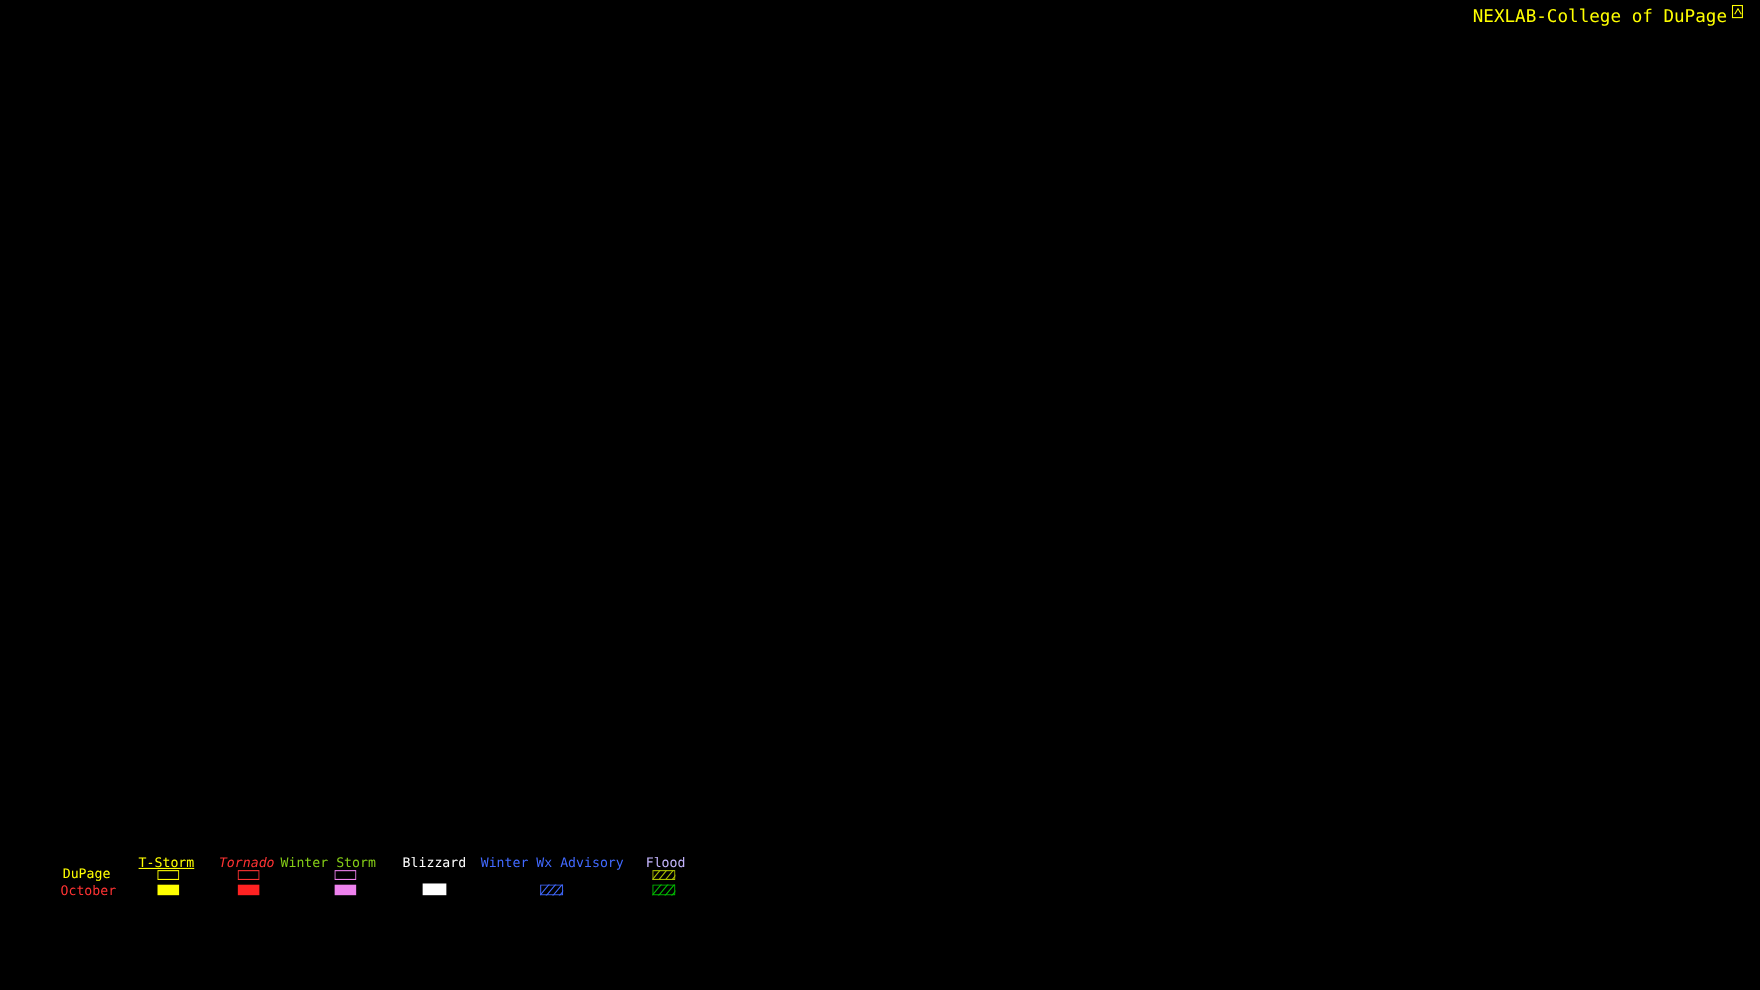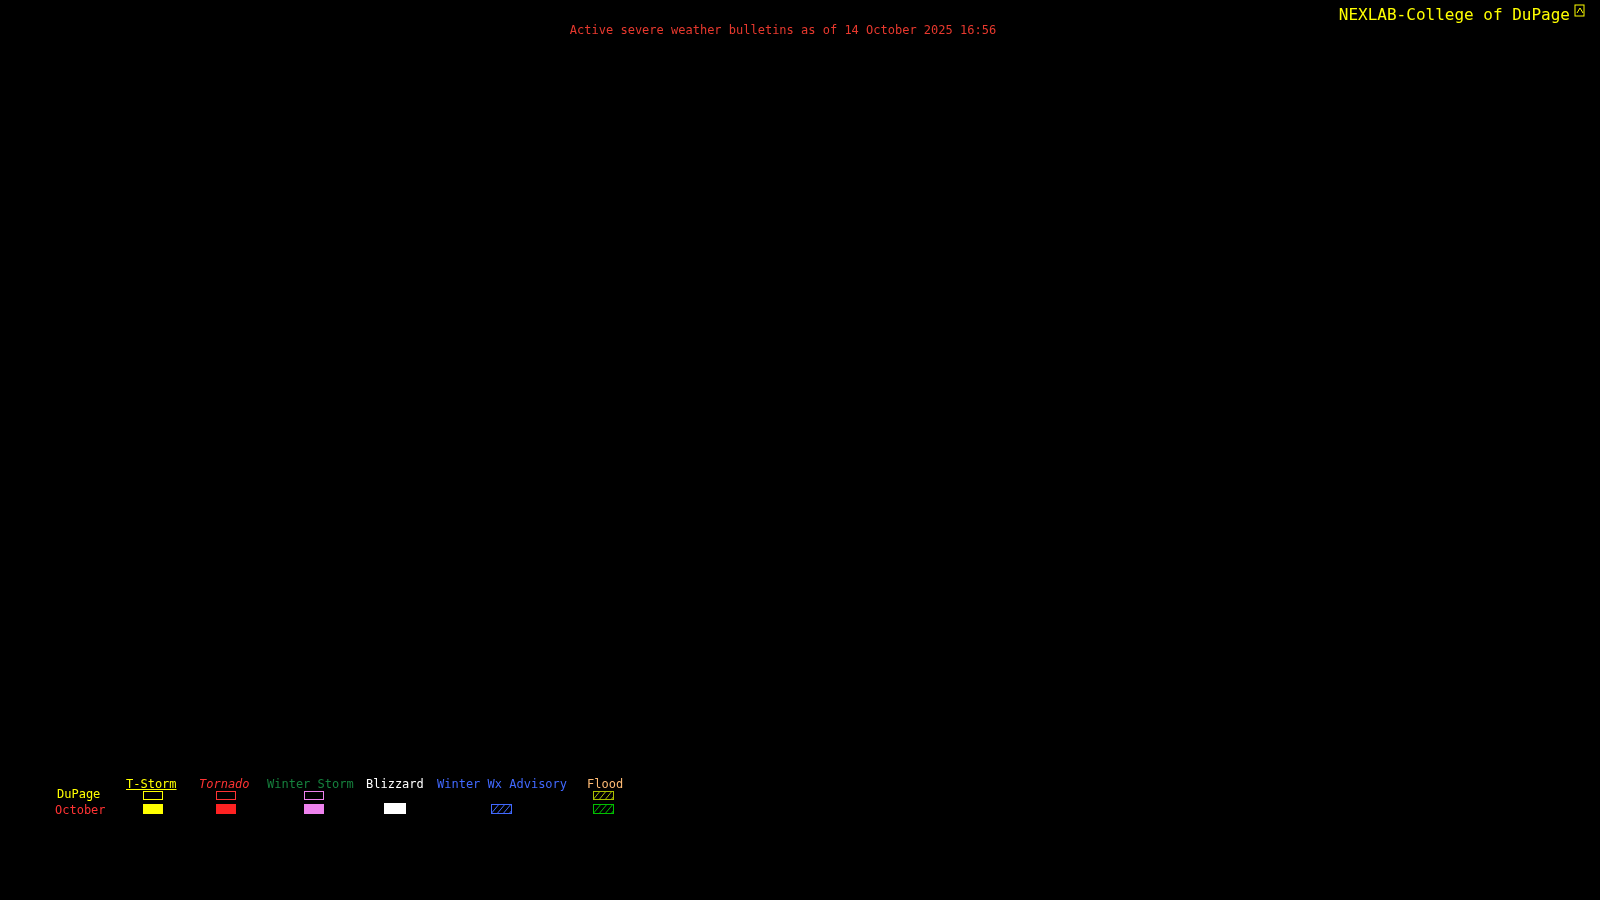--- a/index.html
+++ b/index.html
@@ -66,21 +66,20 @@
   }
   svg { display: block; }
 </style>
 </head>
 <body>
 
 <div class="stage">
 
   <div class="map-canvas"></div>
 
-  <div class="title-bar" style="color: rgb(232, 57, 46);">Active severe weather bulletins as of 14 October 2025 16:56</div>
 
   <div class="brand" style="color: rgb(255, 255, 0);">NEXLAB-College of DuPage</div>
   <span class="brand-logo" style="color: rgb(255, 255, 0);">
     <svg width="12" height="14" viewBox="0 0 12 14">
       <rect x="1" y="1" width="9" height="11" fill="none" stroke="currentColor" stroke-width="1"></rect>
       <path d="M3 9 L6 4 L9 9" fill="none" stroke="currentColor" stroke-width="1"></path>
     </svg>
   </span>
 
   <div class="legend">
@@ -105,21 +104,21 @@
       <svg width="20" height="9">
           <rect x="0.5" y="0.5" width="19" height="8" fill="none" stroke="currentColor"></rect>
         </svg>
     </span>
     <span class="sw" style="left: 216px; top: 29px; color: rgb(255, 34, 34);">
       <svg width="20" height="10">
           <rect x="0" y="0" width="20" height="10" fill="currentColor"></rect>
         </svg>
     </span>
 
-    <div class="lbl" style="left: 267px; top: 2px; color: #15803d;">Winter Storm</div>
+    <div class="lbl" style="left: 255px; top: 2px; color: #84cc16;">Winter Storm</div>
     <span class="sw" style="left: 304px; top: 16px; color: rgb(238, 130, 238);">
       <svg width="20" height="9">
           <rect x="0.5" y="0.5" width="19" height="8" fill="none" stroke="currentColor"></rect>
         </svg>
     </span>
     <span class="sw" style="left: 304px; top: 29px; color: rgb(238, 130, 238);">
       <svg width="20" height="10">
           <rect x="0" y="0" width="20" height="10" fill="currentColor"></rect>
         </svg>
     </span>
@@ -132,21 +131,21 @@
     </span>
 
     <div class="lbl" style="left: 437px; top: 2px; color: rgb(65, 105, 255); text-align: center;">Winter Wx Advisory</div>
     <span class="sw" style="left: 491px; top: 29px; color: rgb(65, 105, 255);">
       <svg width="21" height="10">
         <rect x="0.5" y="0.5" width="20" height="9" fill="none" stroke="currentColor"></rect>
         <path d="M-1 11 L9 -1 M5 11 L15 -1 M11 11 L21 -1 M17 11 L27 -1" stroke="currentColor" fill="none"></path>
       </svg>
     </span>
 
-    <div class="lbl" style="left: 587px; top: 2px; color: #fdba74;">Flood</div>
+    <div class="lbl" style="left: 587px; top: 2px; color: #c4b5fd;">Flood</div>
     <span class="sw" style="left: 593px; top: 16px; color: rgb(170, 191, 0);">
       <svg width="21" height="9">
         <rect x="0.5" y="0.5" width="20" height="8" fill="none" stroke="currentColor"></rect>
         <path d="M-1 10 L8 -1 M5 10 L14 -1 M11 10 L20 -1 M17 10 L26 -1" stroke="currentColor" fill="none"></path>
       </svg>
     </span>
     <span class="sw" style="left: 593px; top: 29px; color: rgb(0, 192, 0);">
       <svg width="21" height="10">
         <rect x="0.5" y="0.5" width="20" height="9" fill="none" stroke="currentColor"></rect>
         <path d="M-1 11 L9 -1 M5 11 L15 -1 M11 11 L21 -1 M17 11 L27 -1" stroke="currentColor" fill="none"></path>

